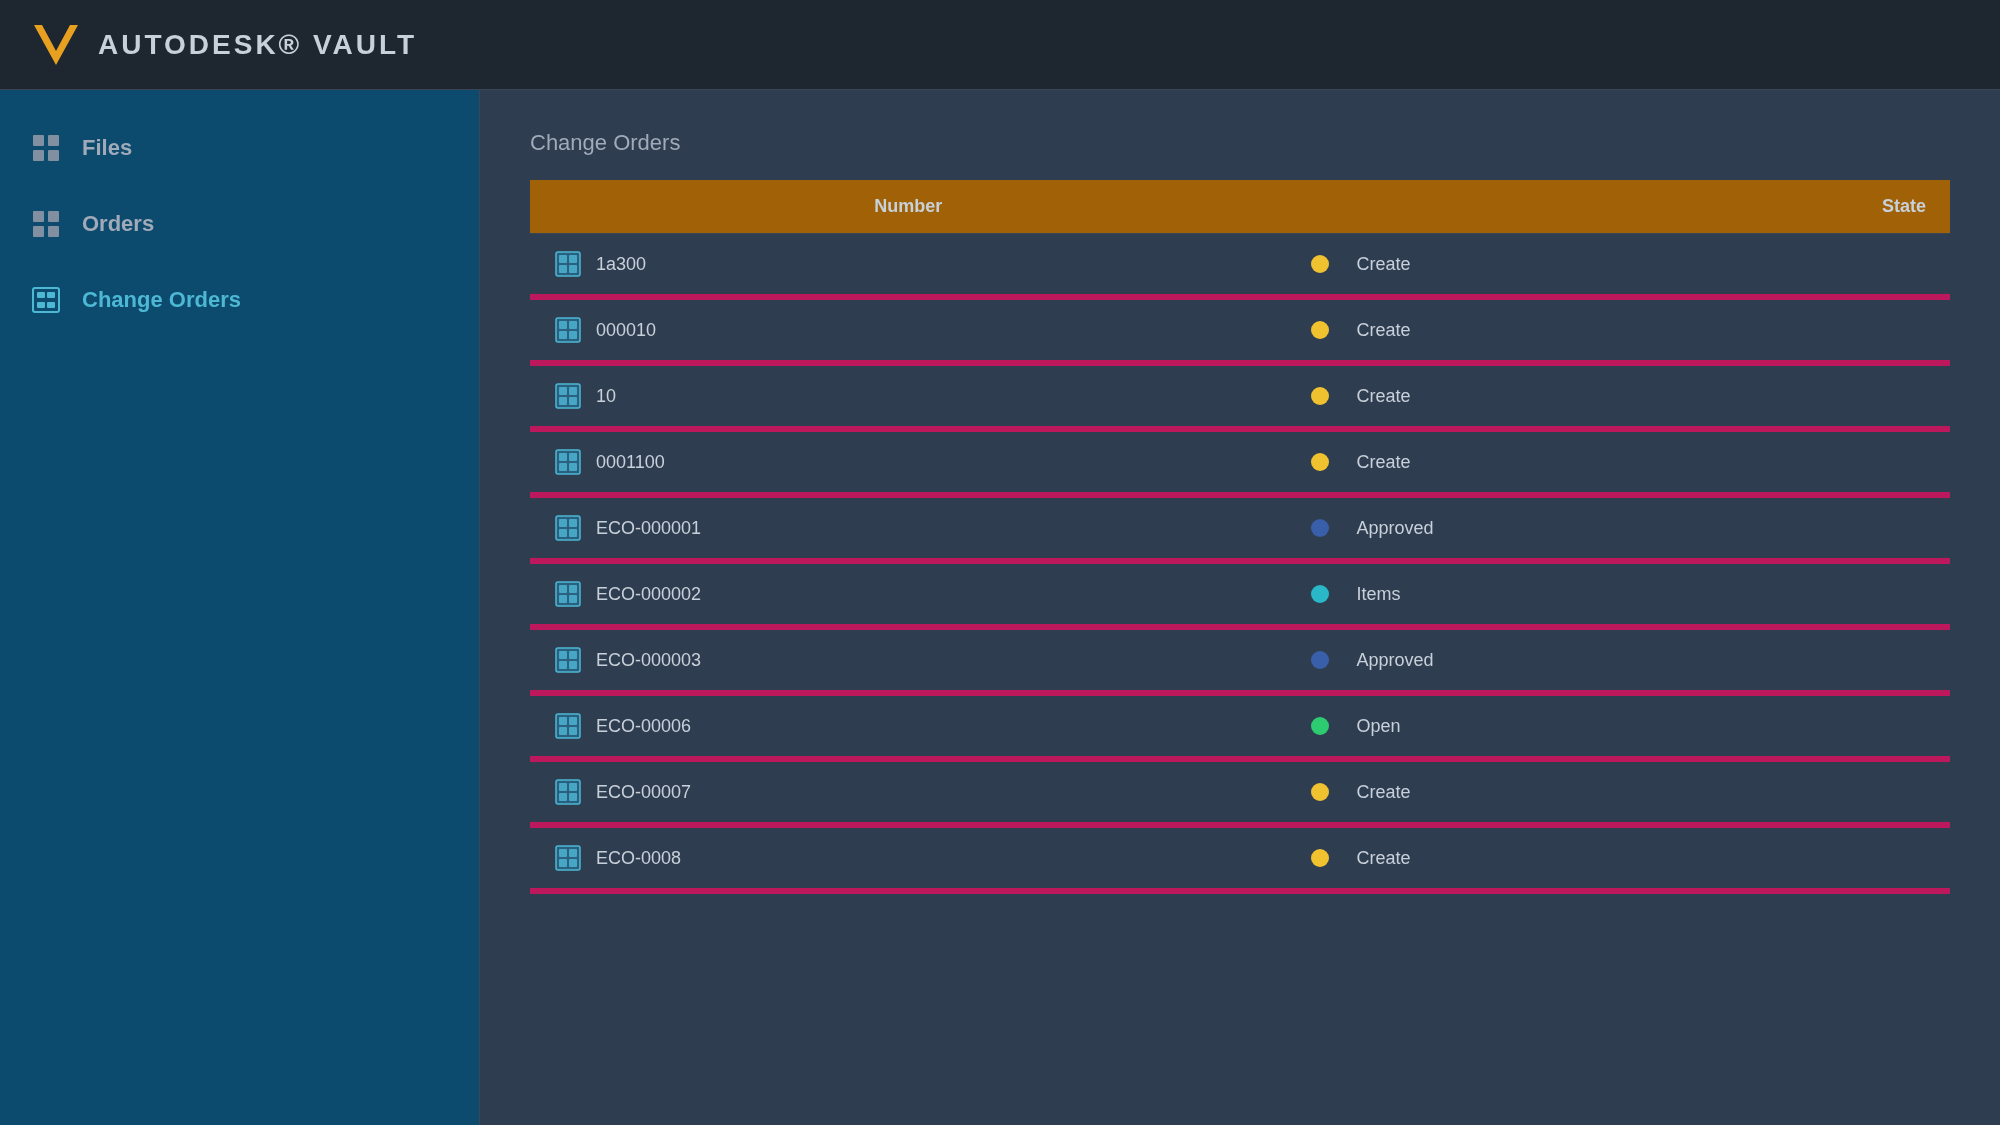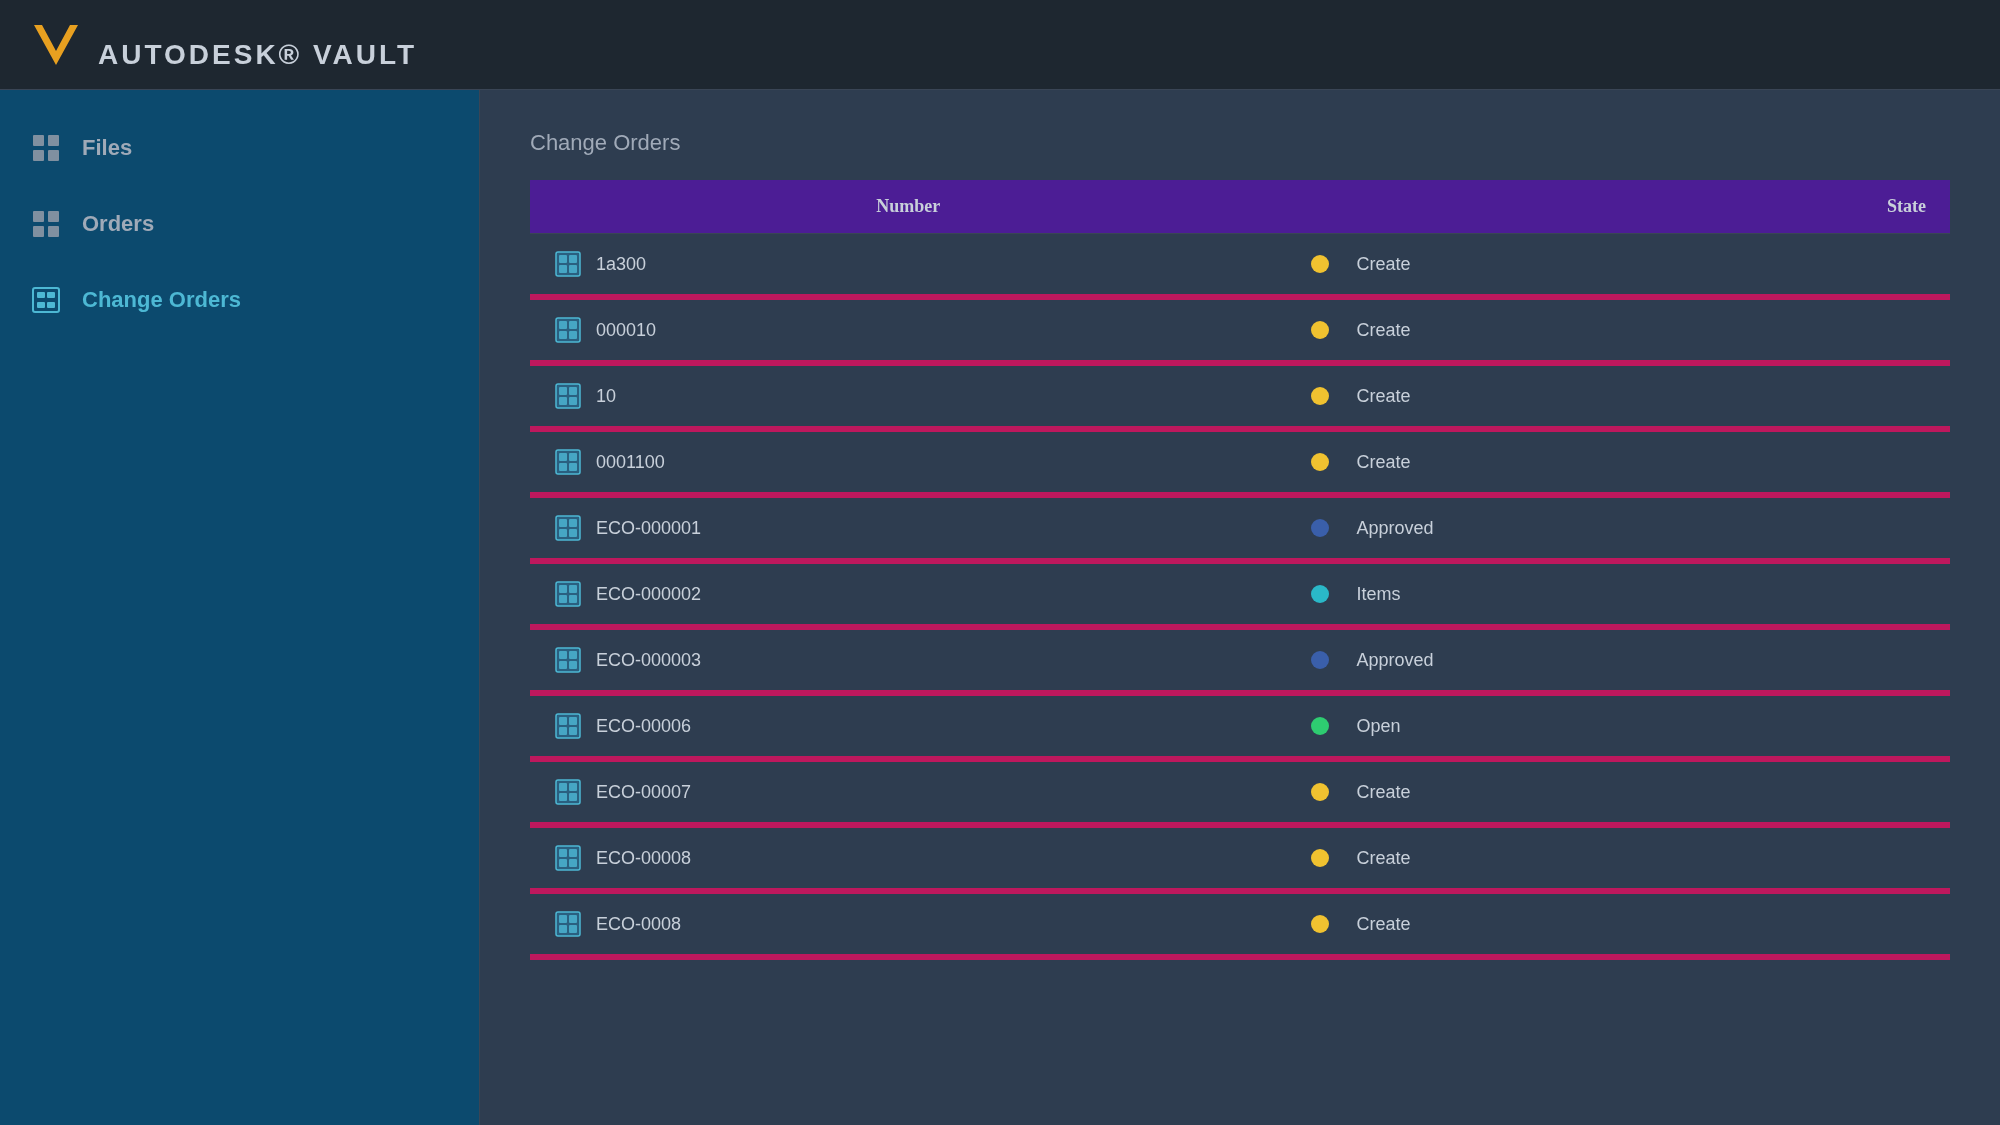--- a/index.html
+++ b/index.html
@@ -22,21 +22,21 @@
       height: 90px;
       background-color: #1e2730;
       display: flex;
       align-items: center;
       padding: 0 30px;
       border-bottom: 1px solid #3a4555;
     }
 
     #logo-area {
       display: flex;
-      align-items: flex-end;
+      align-items: center;
       gap: 16px;
     }
 
     #vault-v-logo {
       width: 52px;
       height: 52px;
     }
 
     #app-title {
       font-size: 28px;
@@ -105,22 +105,21 @@
     }
 
     
     #change-orders-table {
       width: 100%;
       border-collapse: collapse;
       background-color: #2e3d50;
     }
 
     #change-orders-table thead tr {
-      background-color: #4c1d95;
-      font-family: Liberation Serif, serif;
+      background-color: #a16207;
     }
 
     #change-orders-table thead th {
       padding: 16px 24px;
       text-align: right;
       font-size: 18px;
       font-weight: 600;
       color: #c8d0da;
       border-bottom: 1px solid #3a4555;
     }
@@ -419,40 +418,20 @@
           <tr>
             <td>
               <div class="row-number-cell">
                 <svg viewBox="0 0 28 28" width="28" height="28">
       <rect x="2" y="2" width="24" height="24" rx="2" fill="#2a6080" stroke="#4db8d4" stroke-width="1.5"></rect>
       <rect x="5" y="5" width="8" height="8" rx="1" fill="#4db8d4" opacity="0.8"></rect>
       <rect x="15" y="5" width="8" height="8" rx="1" fill="#4db8d4" opacity="0.8"></rect>
       <rect x="5" y="15" width="8" height="8" rx="1" fill="#4db8d4" opacity="0.8"></rect>
       <rect x="15" y="15" width="8" height="8" rx="1" fill="#4db8d4" opacity="0.8"></rect>
     </svg>
-                <span>ECO-00008</span>
-              </div>
-            </td>
-            <td>
-              <div class="state-cell">
-                <div class="state-dot dot-yellow"></div>
-                <span>Create</span>
-              </div>
-            </td>
-          </tr>
-          <tr>
-            <td>
-              <div class="row-number-cell">
-                <svg viewBox="0 0 28 28" width="28" height="28">
-      <rect x="2" y="2" width="24" height="24" rx="2" fill="#2a6080" stroke="#4db8d4" stroke-width="1.5"></rect>
-      <rect x="5" y="5" width="8" height="8" rx="1" fill="#4db8d4" opacity="0.8"></rect>
-      <rect x="15" y="5" width="8" height="8" rx="1" fill="#4db8d4" opacity="0.8"></rect>
-      <rect x="5" y="15" width="8" height="8" rx="1" fill="#4db8d4" opacity="0.8"></rect>
-      <rect x="15" y="15" width="8" height="8" rx="1" fill="#4db8d4" opacity="0.8"></rect>
-    </svg>
                 <span>ECO-0008</span>
               </div>
             </td>
             <td>
               <div class="state-cell">
                 <div class="state-dot dot-yellow"></div>
                 <span>Create</span>
               </div>
             </td>
           </tr>

